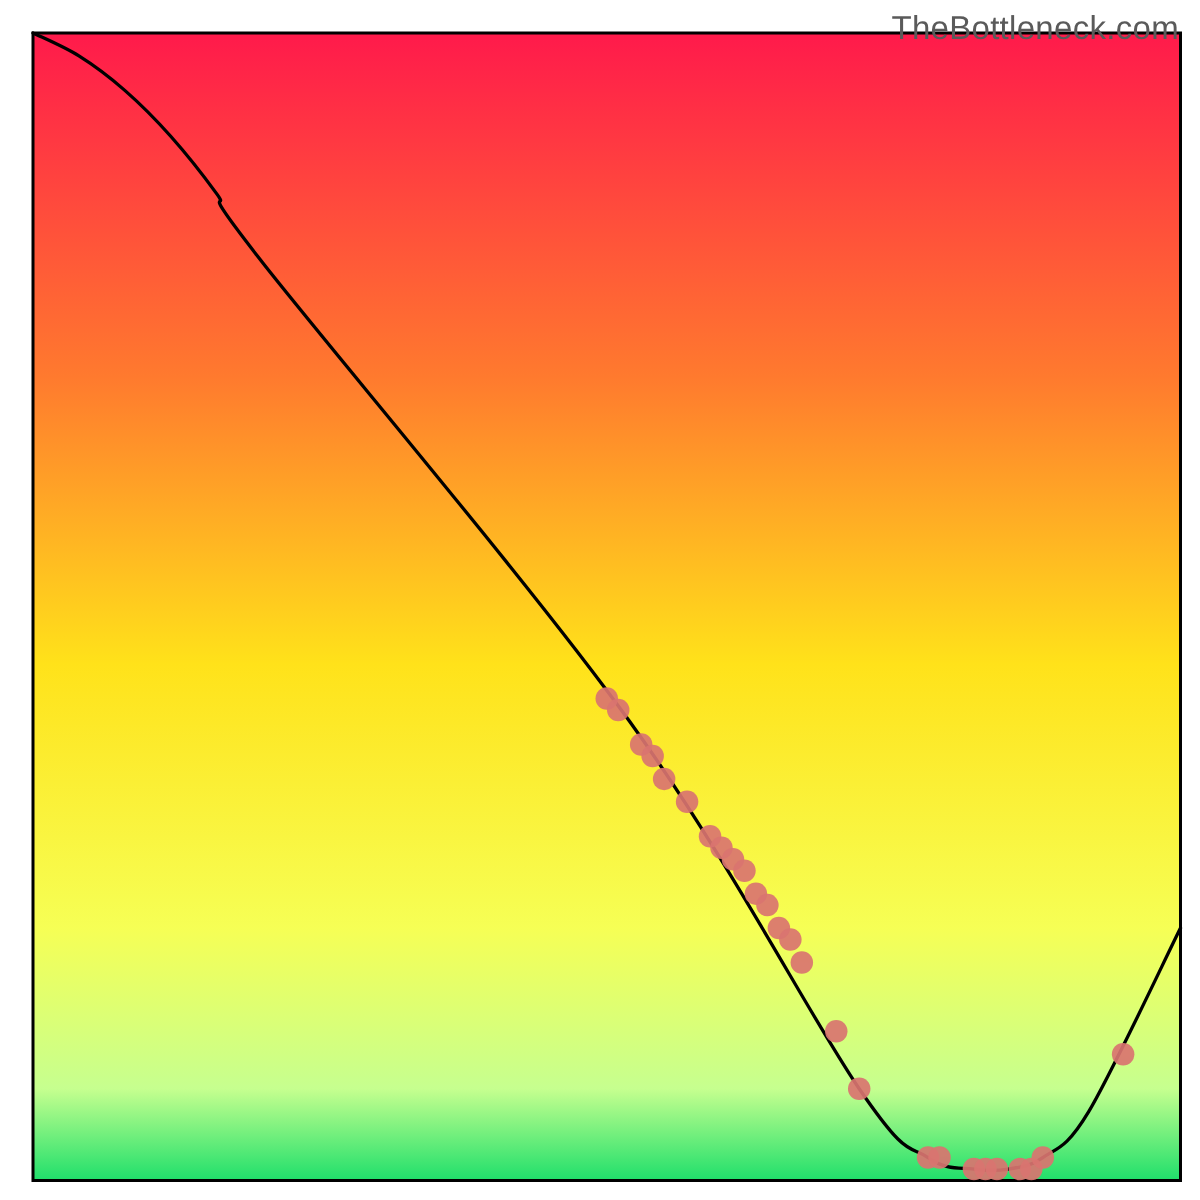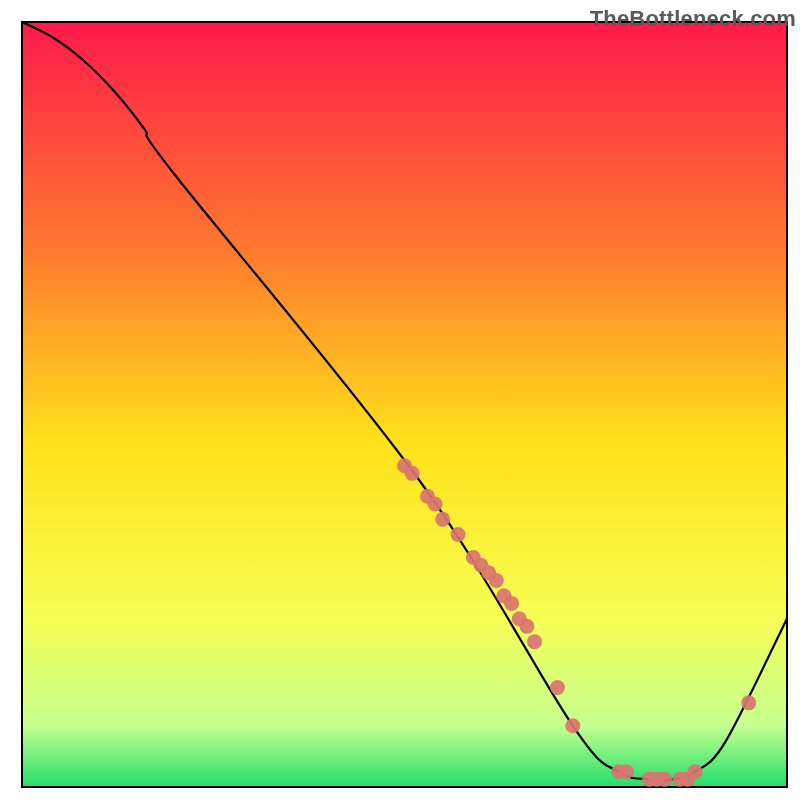--- a/index.html
+++ b/index.html
@@ -12,23 +12,23 @@
     overflow: hidden;
   }
   .stage {
     position: relative;
     width: 800px;
     height: 800px;
   }
   .watermark {
     position: absolute;
     top: 6px;
-    right: 4px;
+    right: 14px;
     font-size: 22px;
-    font-weight: 700;
+    font-weight: 400;
     color: #5a5a5a;
     letter-spacing: 0.2px;
     z-index: 50;
   }
   svg.plot {
     position: absolute;
     left: 0; top: 0;
     width: 800px;
     height: 800px;
   }

